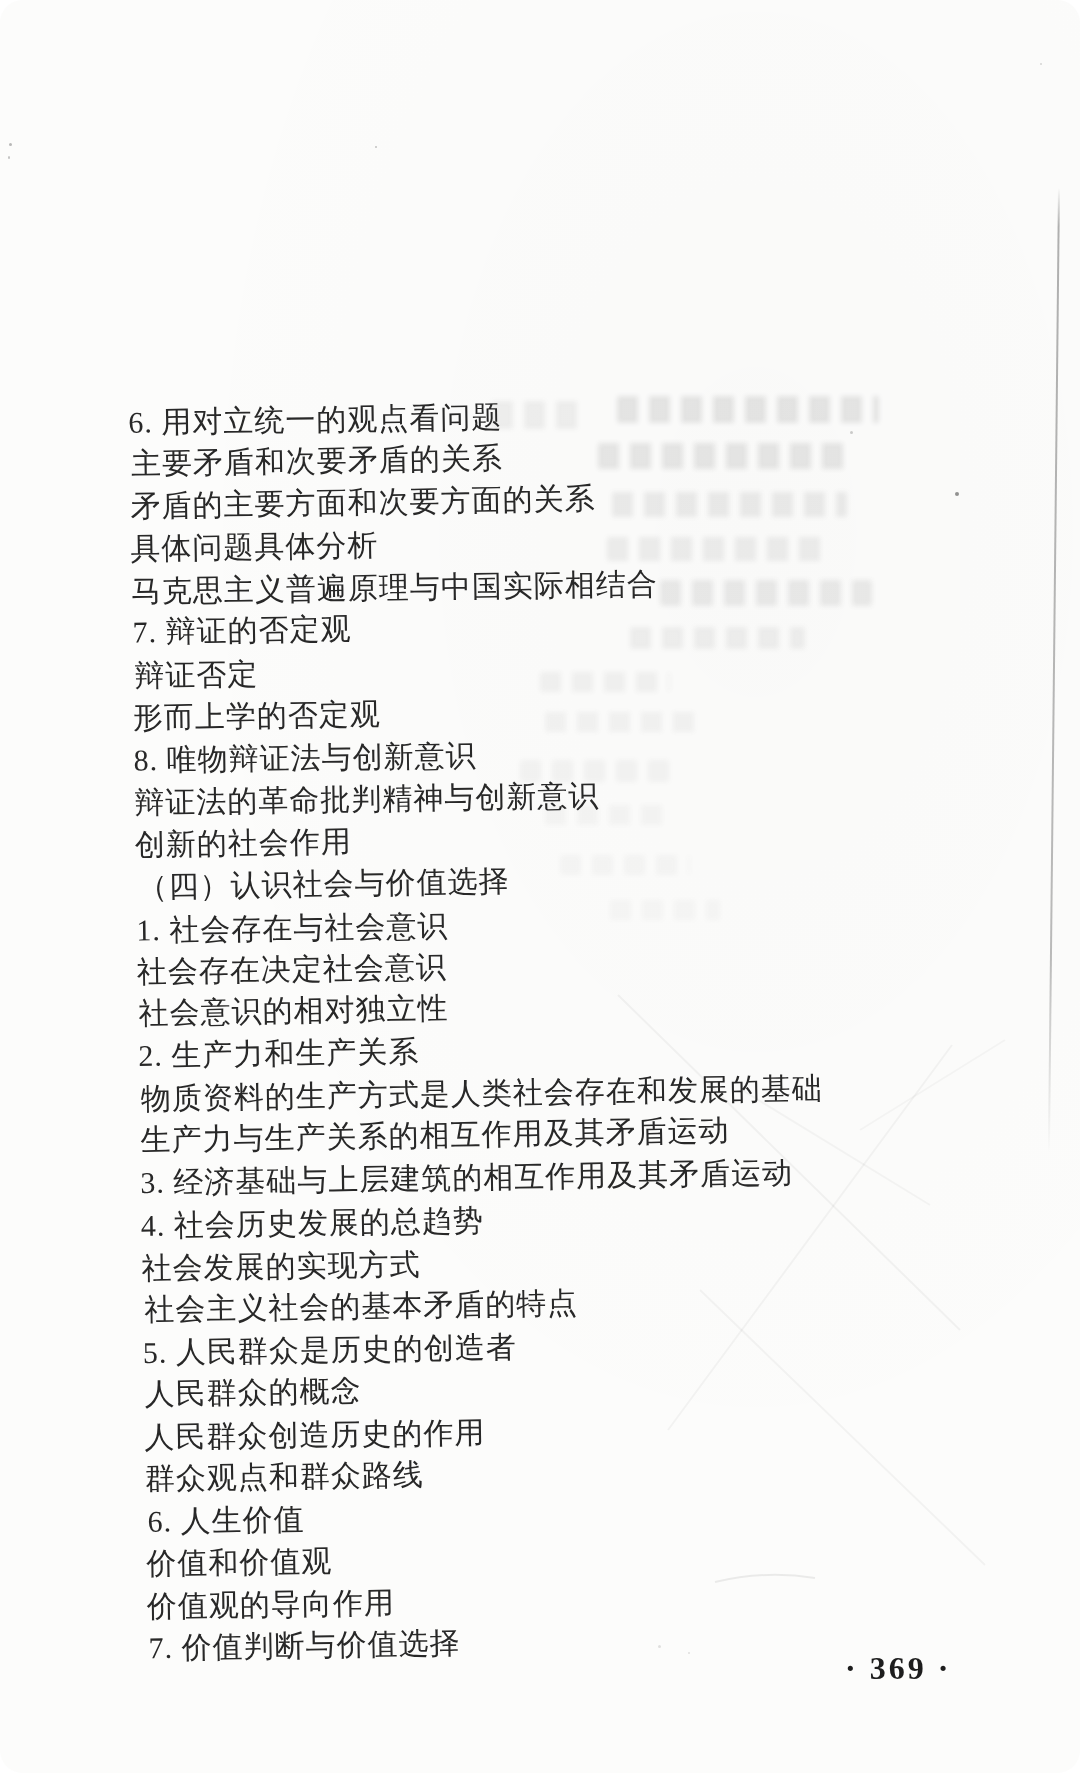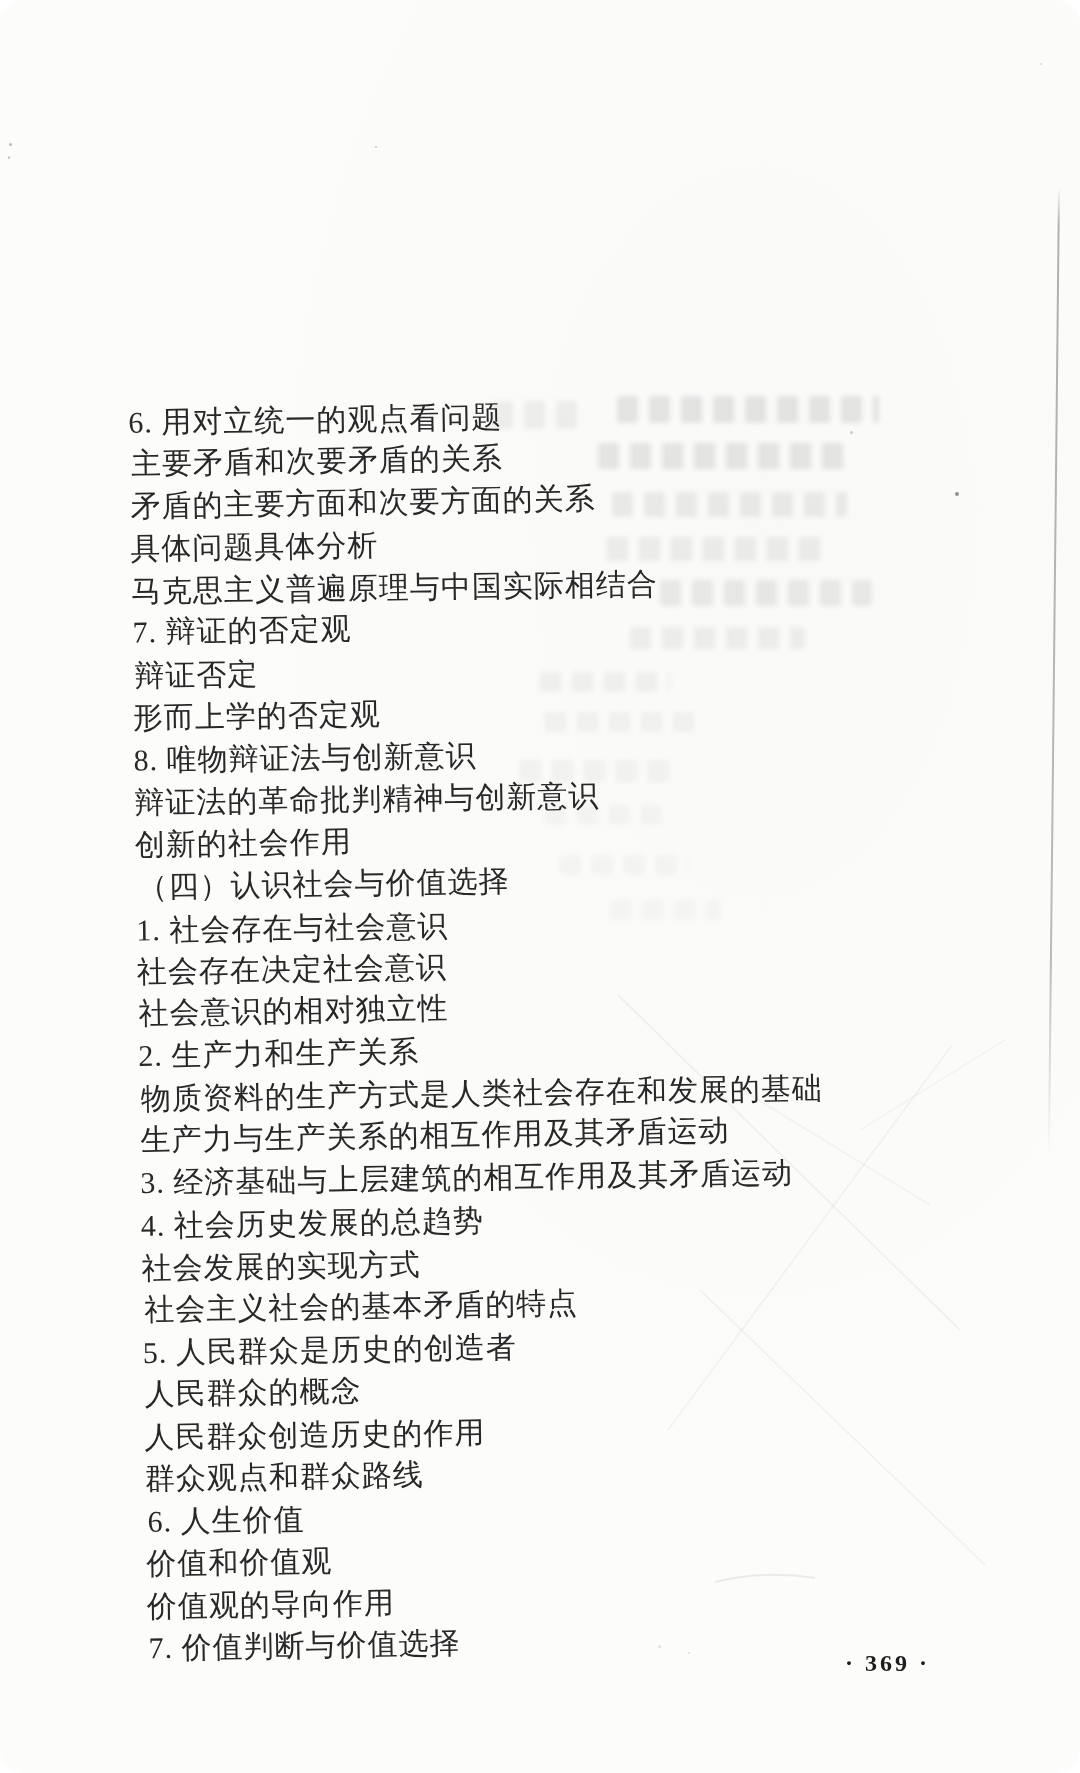--- a/index.html
+++ b/index.html
@@ -31,21 +31,21 @@
     white-space:nowrap;
     font-weight:500;
   }
   
   .line:nth-child(3n){transform:translate(1px,-1px) rotate(-0.08deg);}
   .line:nth-child(4n+1){transform:translateY(1px) rotate(0.06deg);}
   .line:nth-child(5n+2){transform:translateX(2px);}
   
   .footer{
     position:absolute;left:845px;top:1650px;
-    font-size:24px;font-weight:bold;color:#1d1d1d;
+    font-size:32px;font-weight:bold;color:#1d1d1d;
     letter-spacing:3px;white-space:nowrap;
   }
   
   .ghost{
     position:absolute;height:26px;border-radius:2px;
     background:repeating-linear-gradient(90deg,
       rgba(105,105,105,0.17) 0 21px, rgba(105,105,105,0) 21px 32px);
     filter:blur(2.6px);
   }
   

